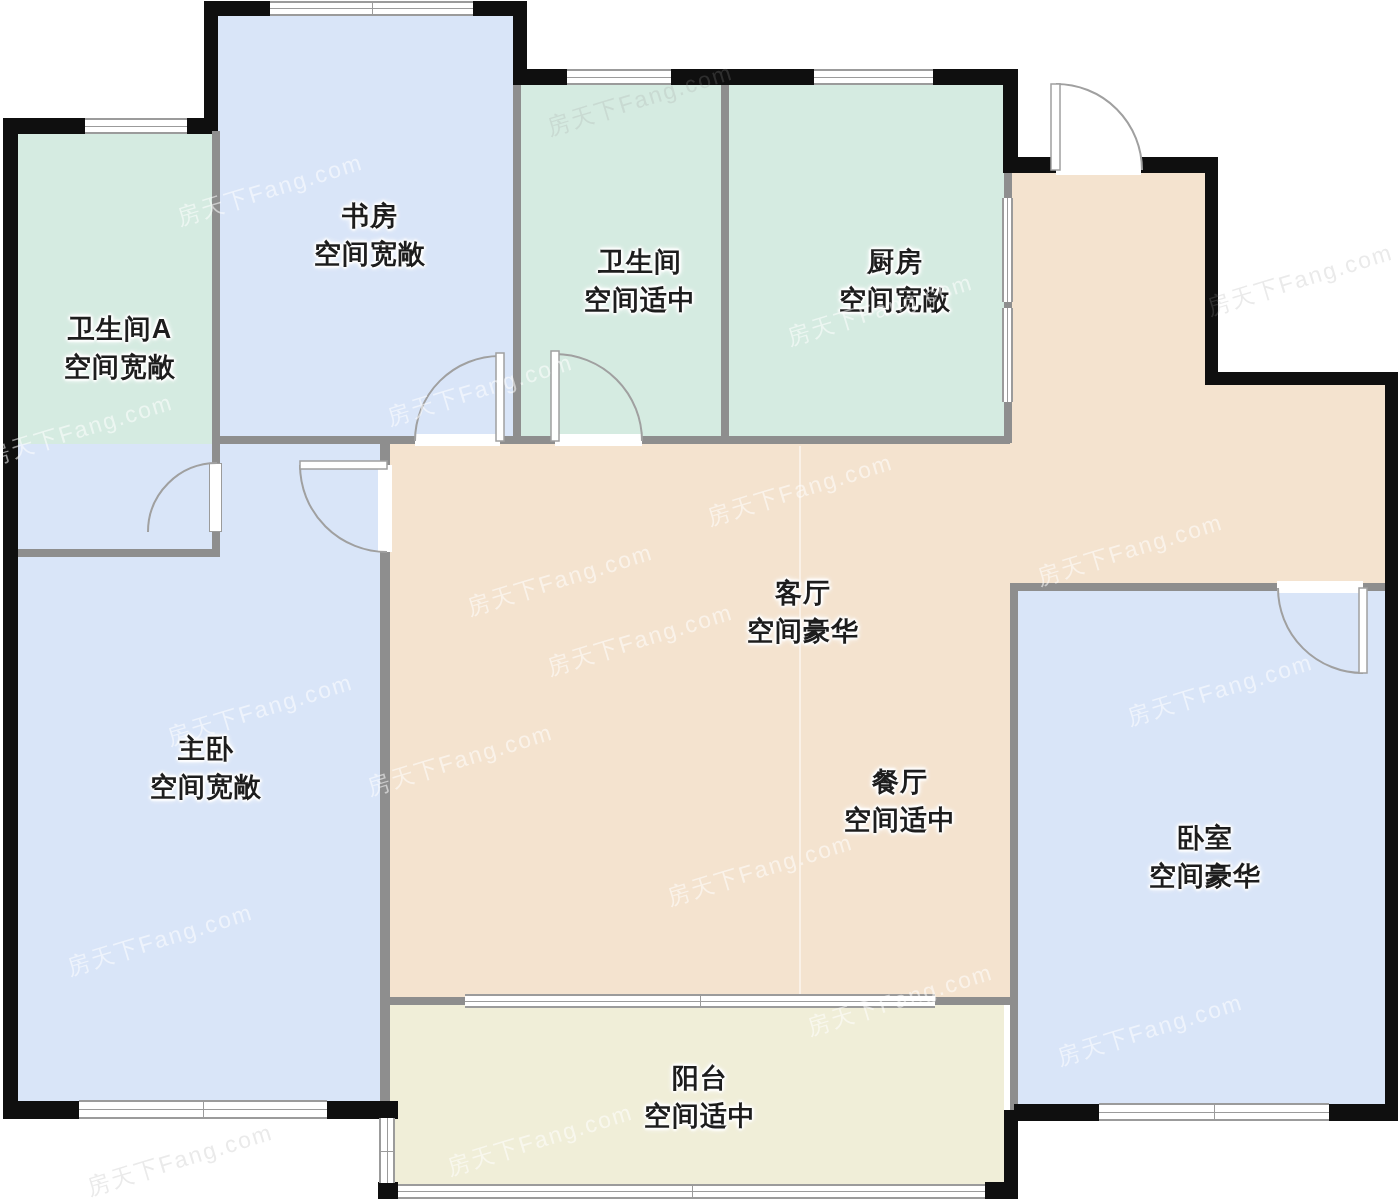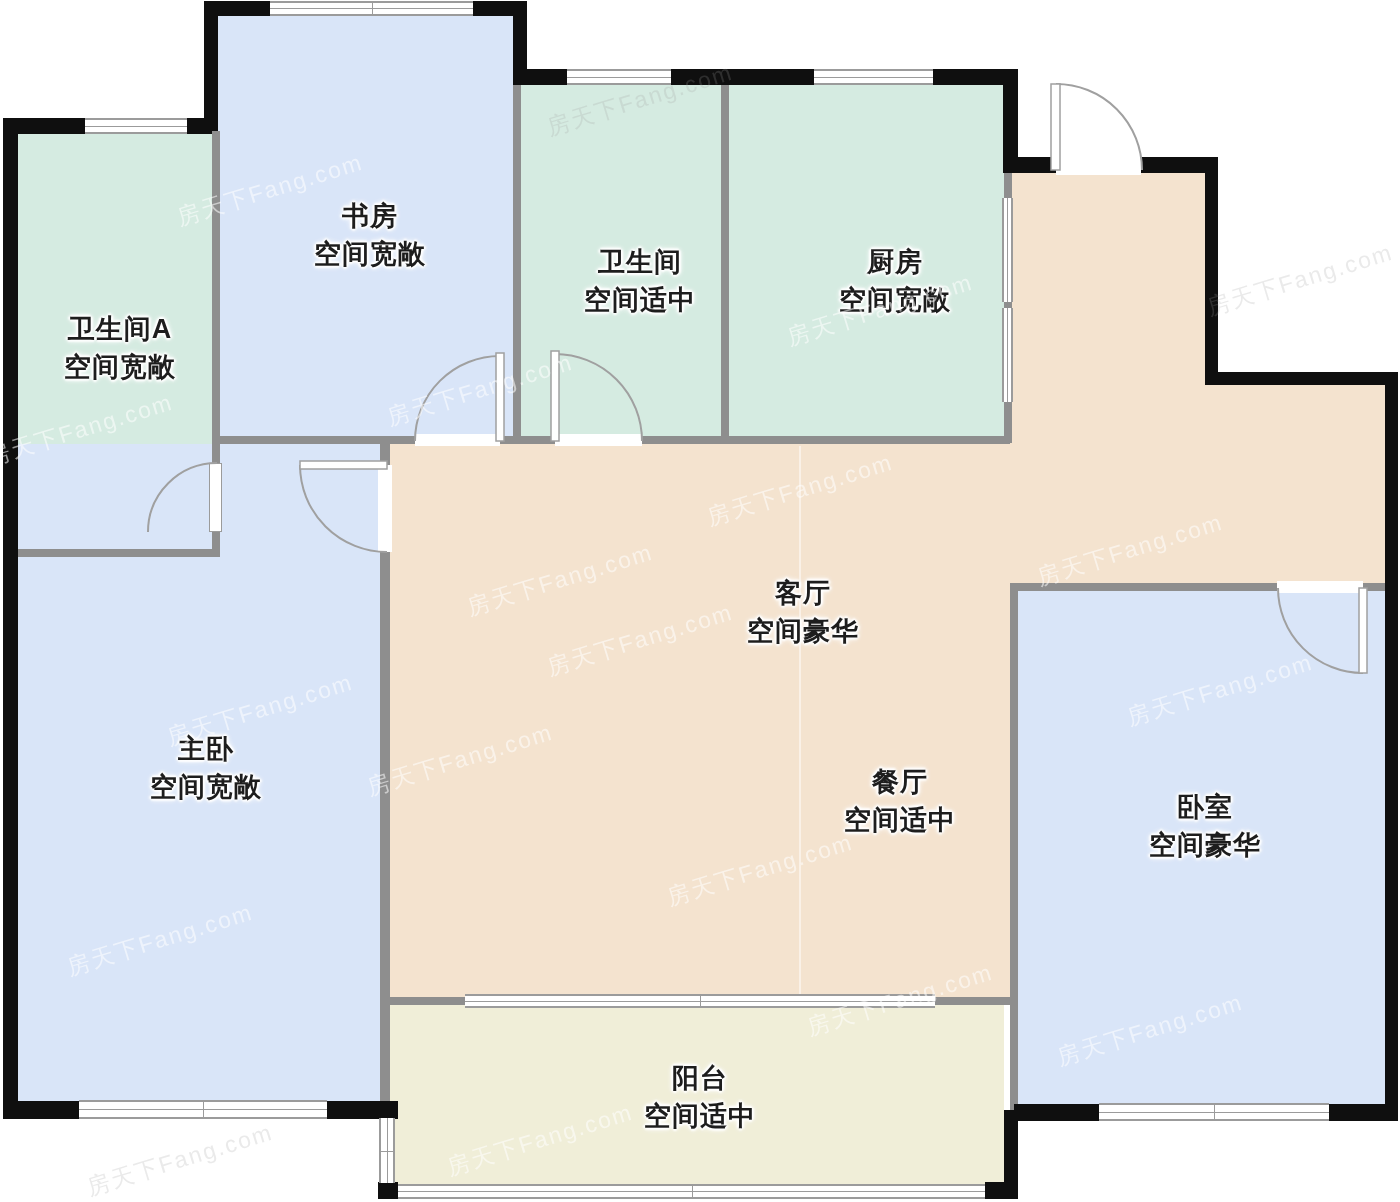--- a/index.html
+++ b/index.html
@@ -176,21 +176,21 @@
     <span>空间宽敞</span>
   </div>
   <div class="room-label" style="left:803px;top:612px;">
     <span>客厅</span>
     <span>空间豪华</span>
   </div>
   <div class="room-label" style="left:900px;top:801px;">
     <span>餐厅</span>
     <span>空间适中</span>
   </div>
-  <div class="room-label" style="left:1205px;top:826px;">
+  <div class="room-label" style="left:1205px;top:857px;">
     <span>卧室</span>
     <span>空间豪华</span>
   </div>
   <div class="room-label" style="left:700px;top:1097px;">
     <span>阳台</span>
     <span>空间适中</span>
   </div>
 
   <span class="wm" style="left:270px;top:190px;">房天下Fang.com</span>
   <span class="wm dim" style="left:640px;top:100px;">房天下Fang.com</span>

